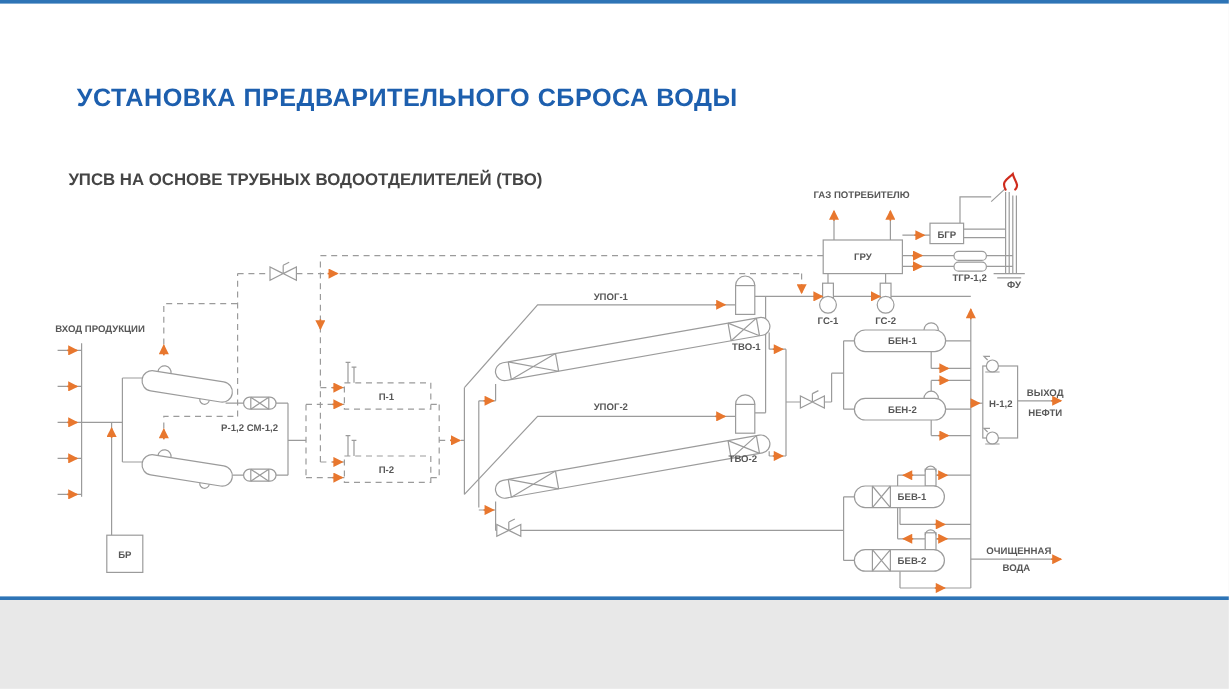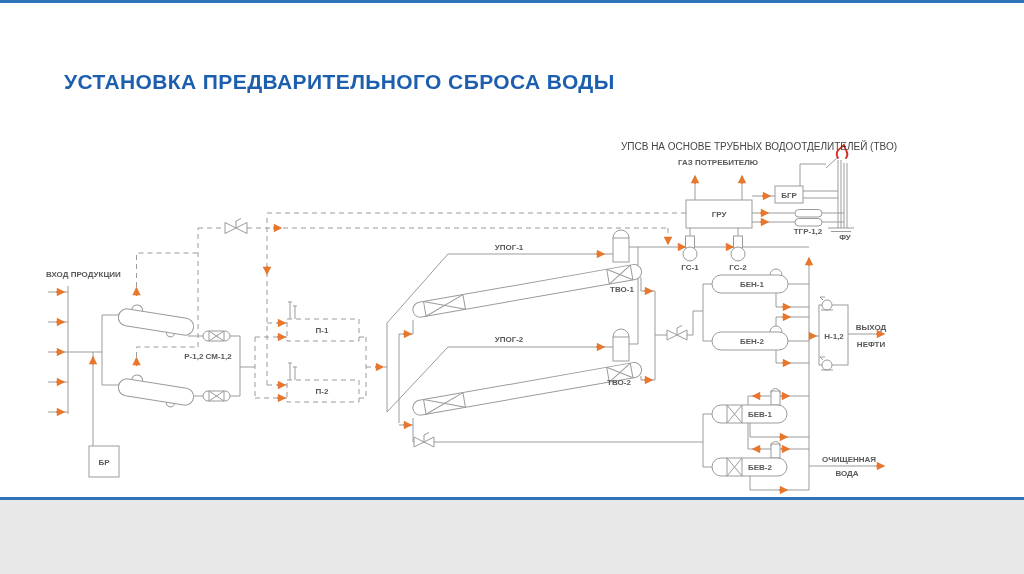--- a/index.html
+++ b/index.html
@@ -1,20 +1,20 @@
 <!DOCTYPE html>
 <html><head>
 <meta charset="utf-8">
 <style>
   html,body{margin:0;padding:0;background:#e8e8e8;font-family:"Liberation Sans",sans-serif;}
   .slide{position:relative;width:1024px;height:500px;background:#ffffff;overflow:hidden;margin:0 auto;padding-left:36px;}
   .accent-top,.accent-bottom{position:absolute;left:0;width:100%;height:3px;background:#2e74b6;z-index:30;}
   .accent-top{top:0}.accent-bottom{bottom:0}
   .title{position:absolute;left:64px;top:70px;width:840px;color:#1d5fae;font-size:21px;font-weight:bold;letter-spacing:.4px;z-index:5;}
-  .subtitle{position:absolute;left:57px;top:141px;width:840px;color:#454545;font-size:10px;font-weight:normal;z-index:5;text-align:right;}
+  .subtitle{position:absolute;left:57px;top:141px;width:840px;color:#454545;font-size:14px;font-weight:bold;z-index:5;}
   
   .sidebar{position:absolute;top:0;right:0;width:59px;height:574px;z-index:20;}
   .sidebar .navy{position:absolute;left:0;top:0;width:7px;height:100%;background:#1c3a63;}
   .sidebar .panel{position:absolute;left:7px;top:0;right:0;height:100%;
      background:
        linear-gradient(155deg, rgba(255,255,255,.22) 0%, rgba(255,255,255,0) 35%),
        repeating-linear-gradient(115deg, rgba(255,255,255,.10) 0 5px, rgba(255,255,255,0) 5px 13px),
        repeating-linear-gradient(28deg, rgba(6,40,80,.18) 0 3px, rgba(0,0,0,0) 3px 11px),
        linear-gradient(180deg,#2c7dc1 0%, #1f6cae 55%, #1a62a3 100%);}
   .sidebar .bottom-band{position:absolute;left:7px;right:0;bottom:0;height:104px;background:#11548c;}

